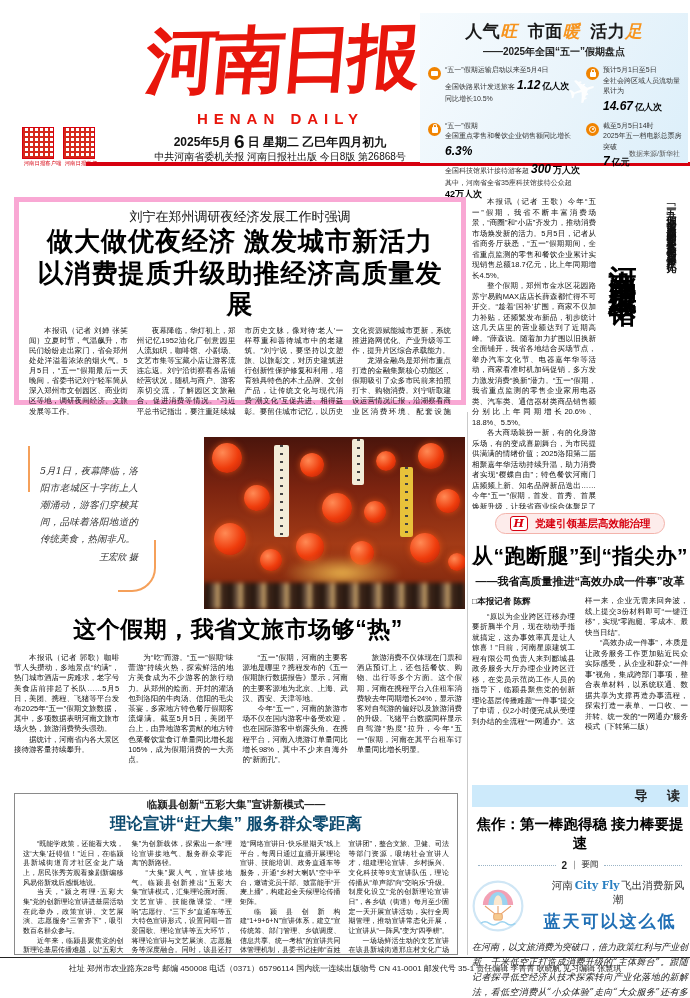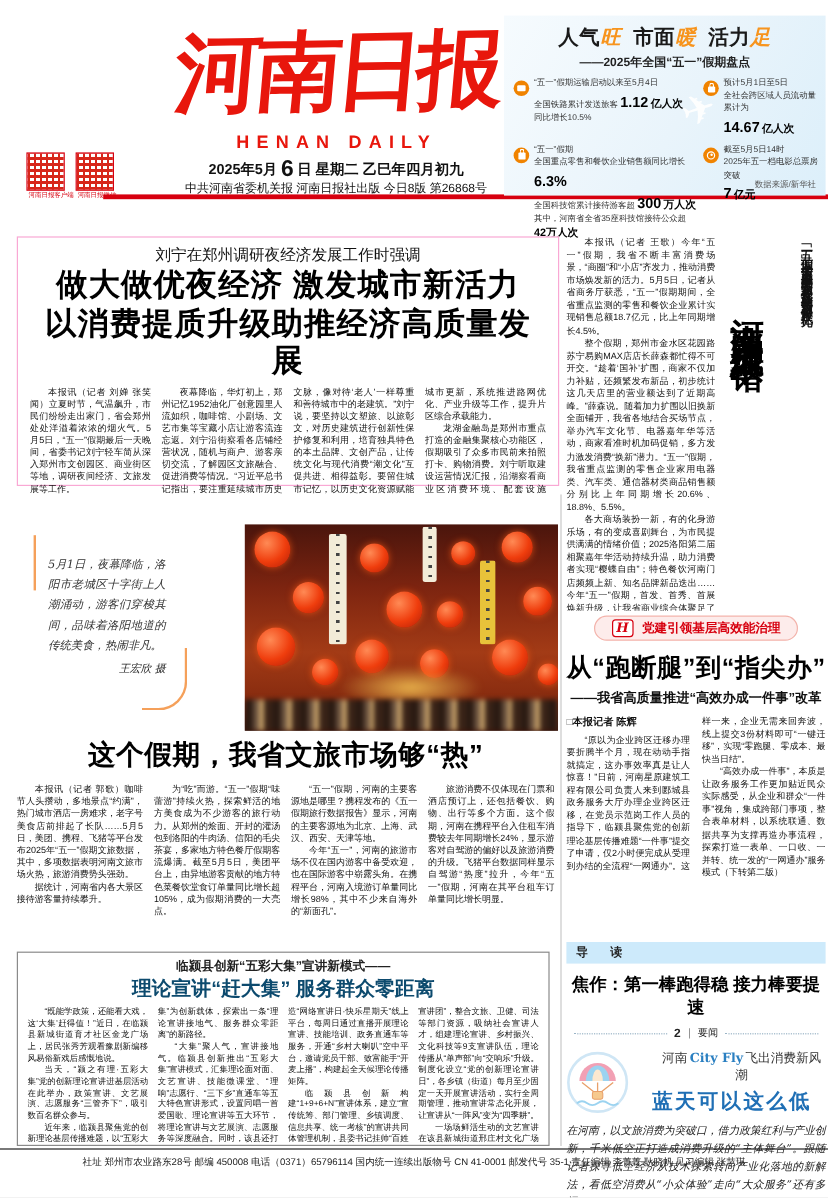--- a/index.html
+++ b/index.html
@@ -38,27 +38,27 @@
   .hb-grid { margin-top:6px; display:grid; grid-template-columns:152px 98px; column-gap:6px; row-gap:6px;
              font-size:7px; line-height:1.5; color:#333; position:relative; }
   .stat { display:flex; gap:4px; }
   .stat-icon { width:13px; height:13px; border-radius:50%; background:#f08300; flex:none; margin-top:2px; position:relative; }
   .g-rect { position:absolute; left:3px; right:3px; top:3.5px; bottom:4.5px; background:#fff; border-radius:1px; }
   .g-bag  { position:absolute; left:3.5px; right:3.5px; top:4.5px; bottom:3px; background:#fff; border-radius:1px; }
   .g-bag::before { content:""; position:absolute; left:1px; right:1px; top:-3px; height:3px;
                    border:1px solid #fff; border-bottom:none; border-radius:3px 3px 0 0; }
   .g-ring { position:absolute; inset:3px; border:1.5px solid #fff; border-radius:50%; }
   .g-ring::after { content:""; position:absolute; inset:1.5px; background:#fff; border-radius:50%; }
-  .big { font-size:12px; font-weight:900; color:#000; }
+  .big { font-size:12px; font-weight:900; color:#000;font-style:italic; }
   .mid { font-size:9px; font-weight:900; color:#000; }
   .hb-source { position:absolute; right:8px; bottom:4px; font-size:7px; color:#555; }
 
   
   .main-box { position:absolute; left:14px; top:197px; width:452px; height:208px;
-              border:1px solid #f9a8d4; padding:4px 10px 4px; background:#fff; }
+              border:5px solid #f9a8d4; padding:4px 10px 4px; background:#fff; }
   .mb-kicker { text-align:center; font-size:13px; color:#111; margin-top:2px; }
   .mb-h { text-align:center; font-size:26px; font-weight:900; letter-spacing:1px; line-height:1.22; color:#000; }
   .mb-body { margin-top:5px; height:96px; overflow:hidden; column-count:4; column-gap:9px;
              font-size:7.5px; line-height:1.34; text-align:justify; color:#111; }
   .mb-body p, .col-text p { margin:0; text-indent:2em; }
 
   
   .cons { position:absolute; left:472px; top:197px; width:216px; height:312px; display:flex; gap:5px; overflow:hidden; }
   .cons-text { width:124px; font-size:7.5px; line-height:1.4; text-align:justify; color:#111; overflow:hidden; }
   .cons-head { width:40px; writing-mode:vertical-rl; font-size:28px; font-weight:900; letter-spacing:5px;
@@ -111,22 +111,22 @@
   
   .lecture { position:absolute; left:14px; top:793px; width:444px; height:162px;
              border:1px solid #8a8a8a; padding:4px 8px; background:#fff; }
   .lec-kicker { text-align:center; font-size:10.5px; font-weight:700; color:#222; }
   .lec-h { text-align:center; font-size:16.5px; font-weight:900; margin-top:1px; color:#0c4a6e; }
   .lec-body { margin-top:4px; column-count:4; column-gap:8px; font-size:7px; line-height:1.38;
               text-align:justify; color:#111; height:118px; overflow:hidden; }
 
   
   .guide { position:absolute; left:472px; top:785px; width:216px; }
-  .g-head { background:#cdeafb; text-align:left; font-size:10px; font-weight:700; letter-spacing:8px;
-            padding:2px 0 2px 8px; color:#222;font-family:Liberation Serif, serif; }
+  .g-head { background:#cdeafb; text-align:right; font-size:13px; font-weight:700; letter-spacing:8px;
+            padding:2px 0 2px 8px; color:#222; }
   .g-t1 { text-align:center; font-size:14.5px; font-weight:900; margin-top:8px; color:#000; }
   .g-ref { display:flex; align-items:center; margin-top:6px; font-size:8.5px; color:#222; }
   .g-ref .dots { flex:1; border-top:1px dotted #9ab4c6; margin:0 6px; }
   .g-ref .num { font-weight:900; font-size:10px; }
   .g-ref .sep { padding:0 3px; color:#555; }
   .g-row { display:flex; gap:8px; margin-top:8px; align-items:center; }
   .g-col { flex:1; }
   .g-k { font-size:10.5px; color:#333; text-align:center;margin-left:16px; }
   .g-k .en { color:#2a7fc1; font-family:"DejaVu Serif", serif; font-weight:700; padding:0 2px; }
   .g-t2 { font-size:17px; font-weight:900; color:#1f6fb5; letter-spacing:2px; margin-top:3px; text-align:center; }

